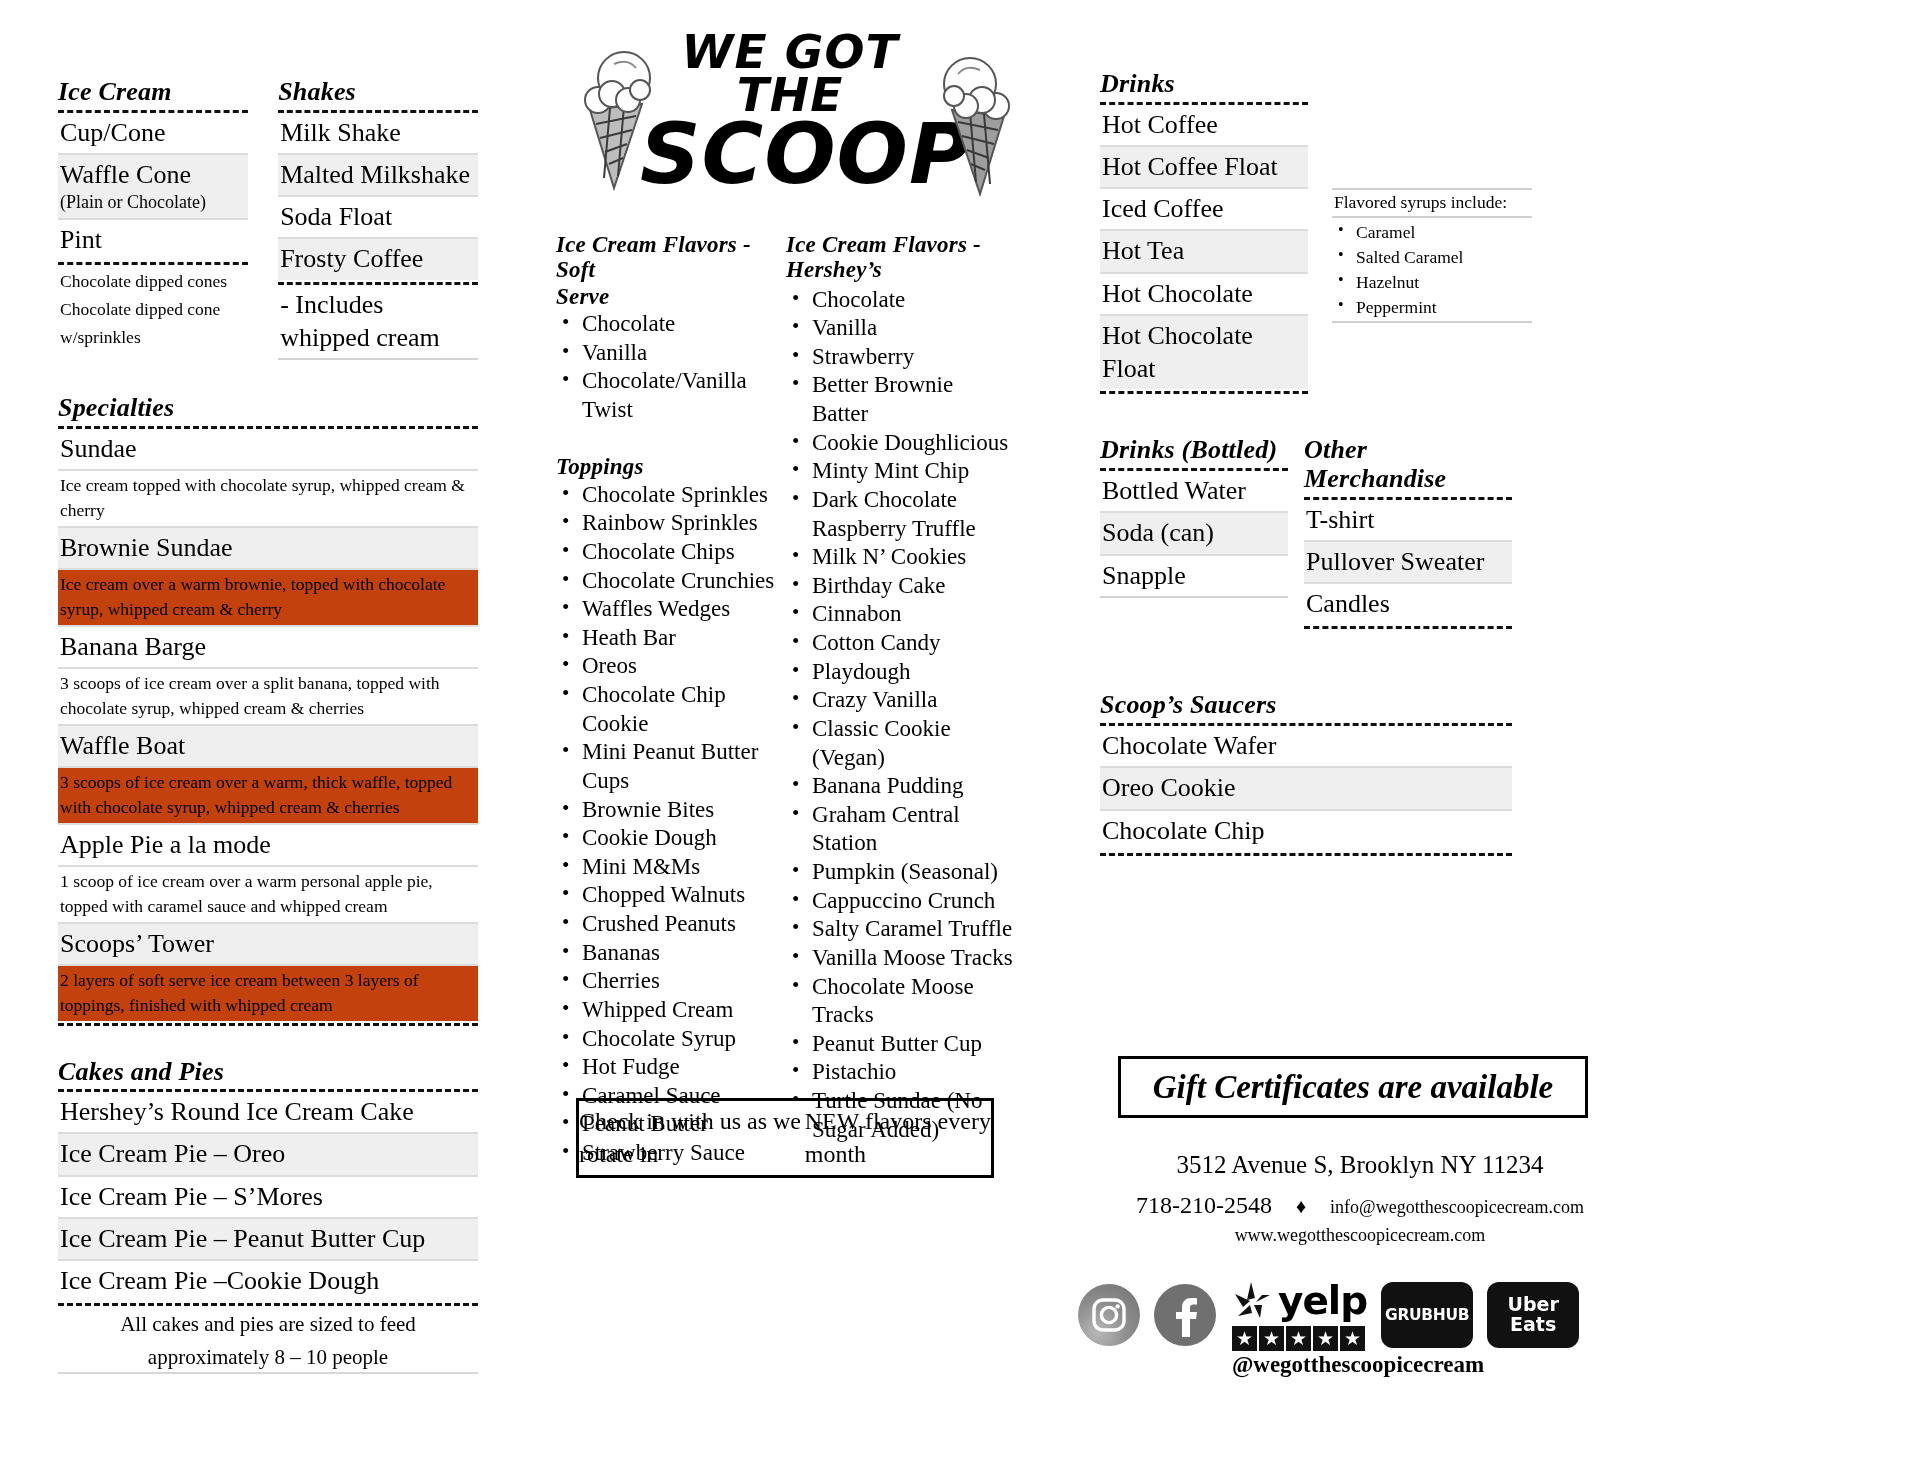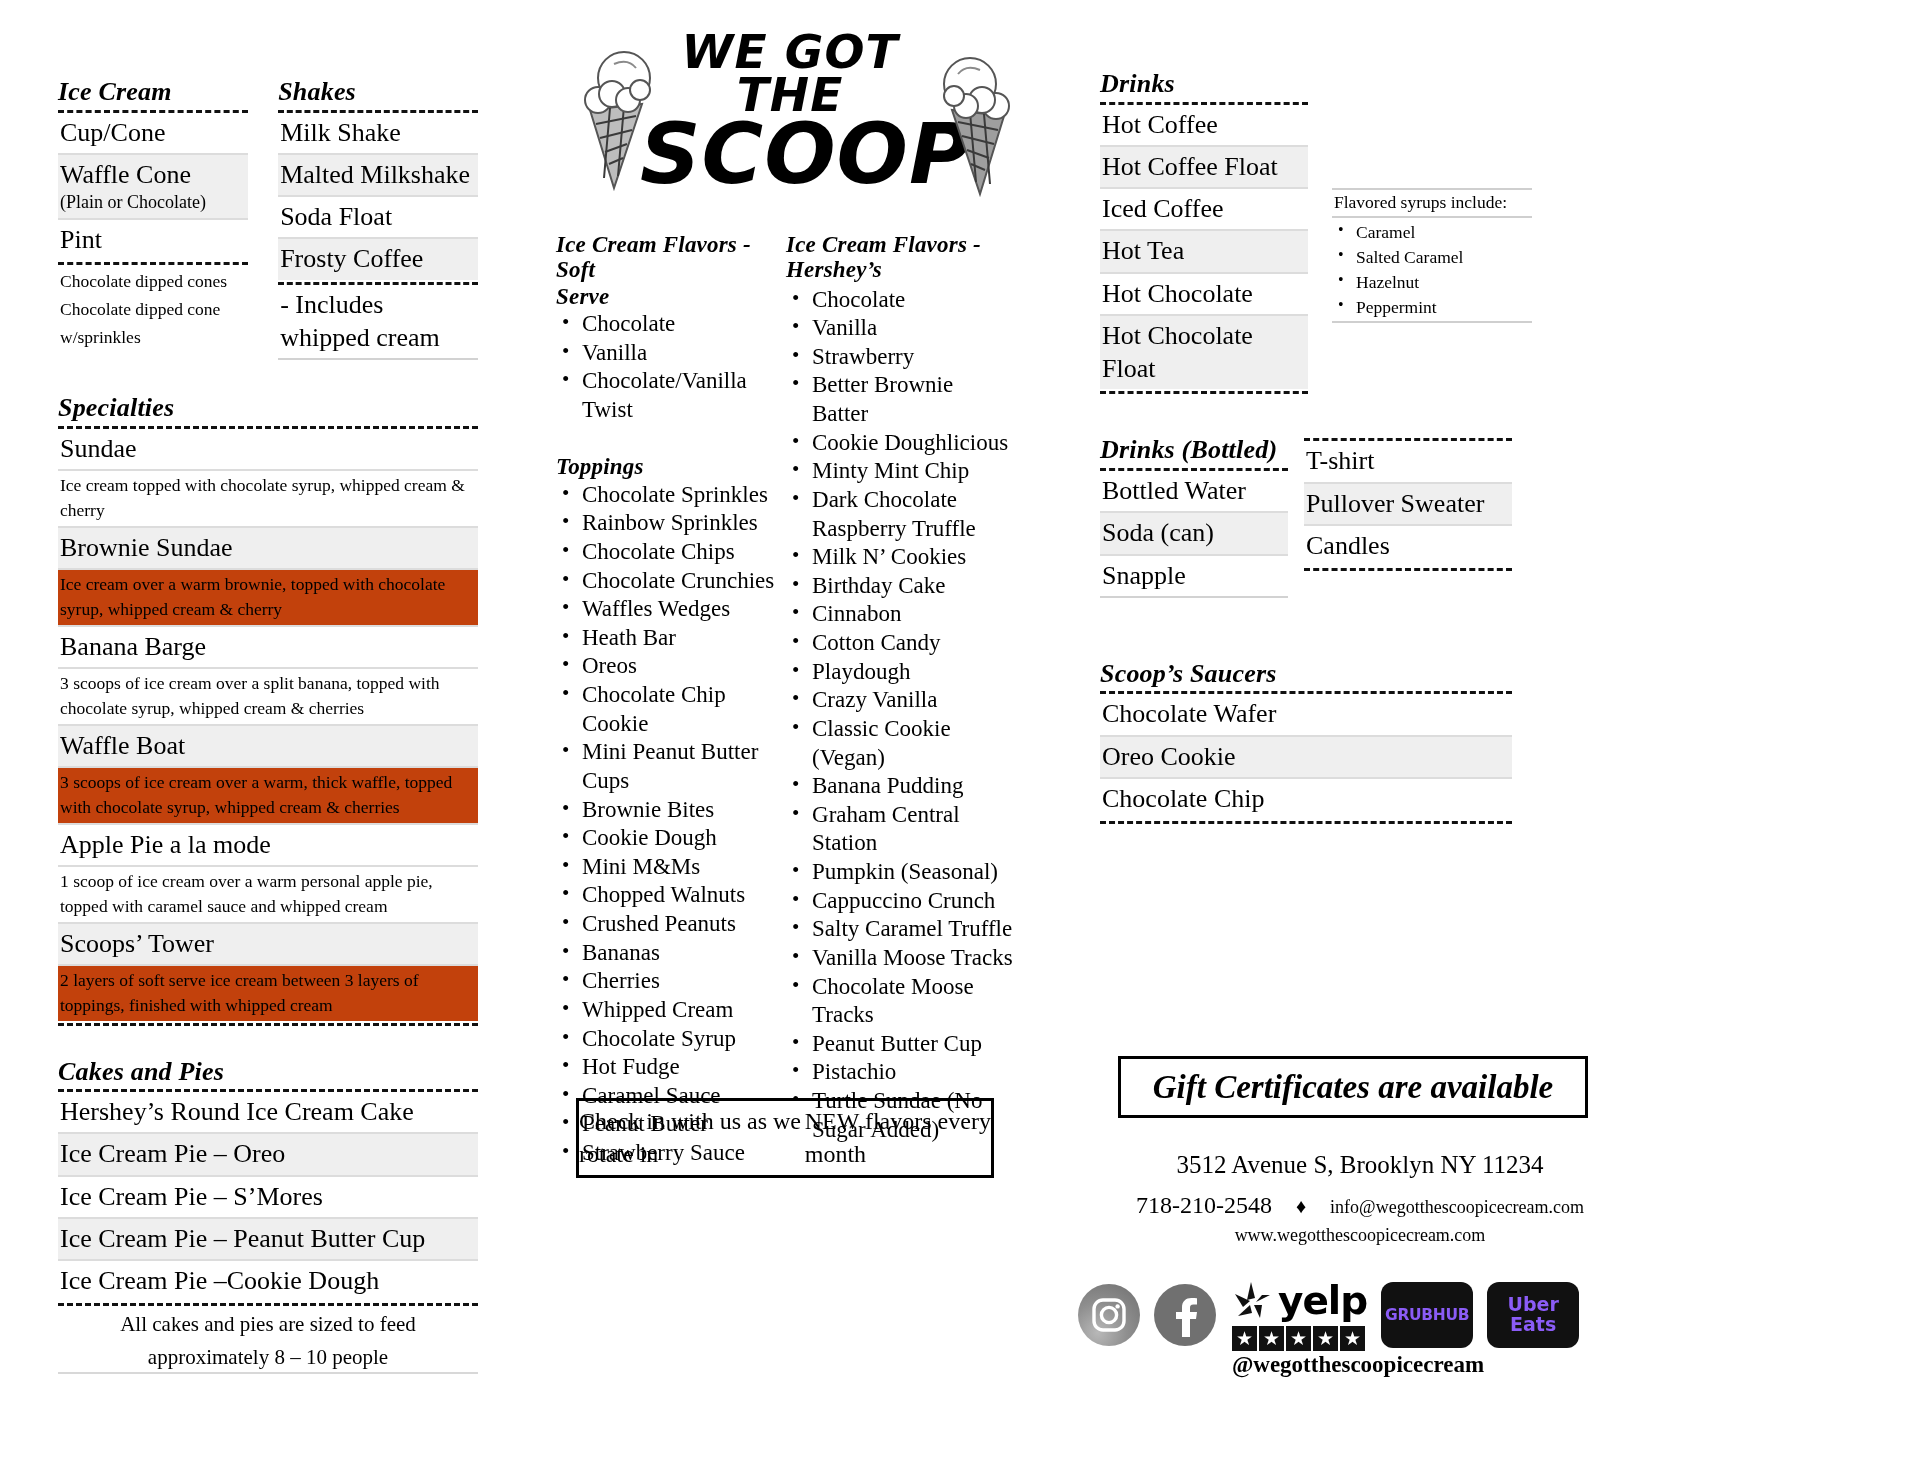--- a/index.html
+++ b/index.html
@@ -132,21 +132,21 @@
   .fb-badge { background: #707070; }
   .yelp {
     display: flex; flex-direction: column; align-items: center; gap: 2px; text-align: center;
   }
   .yelp-top { display: flex; align-items: center; gap: 2px; }
   .yelp-word { font-family: "DejaVu Sans", sans-serif; font-weight: bold; font-size: 39px; line-height: .9; letter-spacing: -1px; }
   .stars { display: flex; gap: 2px; }
   .star-box { width: 25px; height: 25px; background: #111; display:flex; align-items:center; justify-content:center; }
   .star-box span { color: #fff; font-size: 19px; line-height: 1; }
   .gh-badge, .ue-badge {
-    background: #111; color: #8b5cf6; border-radius: 12px;
+    background: #111; color: #ffffff; border-radius: 12px;
     display: flex; align-items: center; justify-content: center; text-align: center;
   }
   .gh-badge { width: 92px; height: 66px; font-family:"DejaVu Sans",sans-serif; font-weight: bold; font-size: 15.5px; letter-spacing: -.3px; }
   .ue-badge { width: 92px; height: 66px; font-family:"DejaVu Sans",sans-serif; font-weight: bold; font-size: 19px; line-height: 1.02; }
   #handle {
     position: absolute; left: 1078px; top: 1352px; width: 560px;
     text-align: center; font-weight: bold; font-size: 23px;
     font-family: "Liberation Serif", serif;
   }
 
@@ -384,20 +384,21 @@
       <div class="rbox-bottled">
         <div class="sec-head">Drinks (Bottled)</div>
         <div class="dashed-rule"></div>
         <div class="row first">Bottled Water</div>
         <div class="row alt">Soda (can)</div>
         <div class="row">Snapple</div>
         <div class="solid-rule"></div>
       </div>
 
       <div class="rbox-merch">
+        <div class="sec-head">Other Merchandise</div>
         <div class="dashed-rule"></div>
         <div class="row first">T-shirt</div>
         <div class="row alt">Pullover Sweater</div>
         <div class="row">Candles</div>
         <div class="dashed-rule"></div>
       </div>
     </div>
 
     <div class="rbox-saucers" style="margin-top:62px;">
       <div class="sec-head">Scoop’s Saucers</div>

